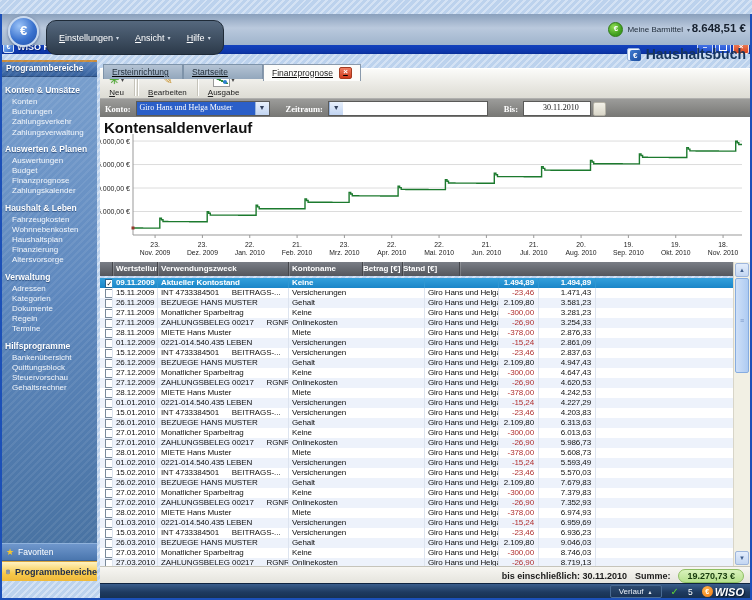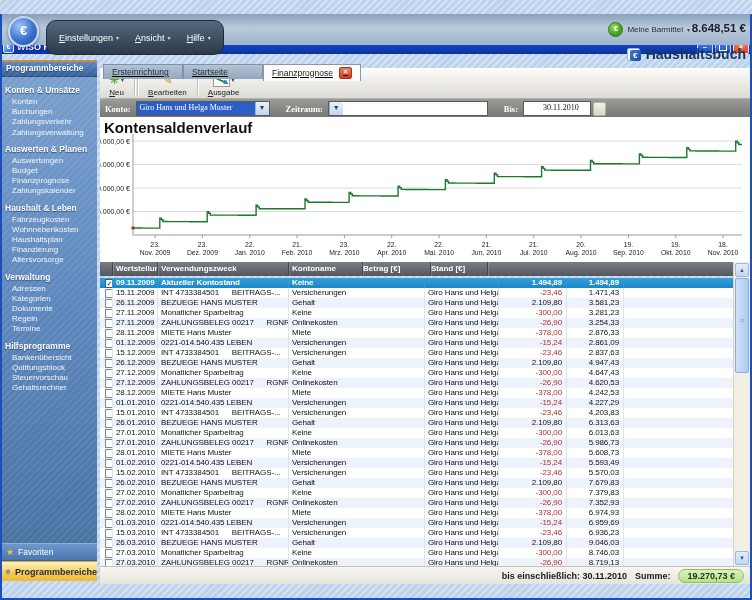--- a/index.html
+++ b/index.html
@@ -110,21 +110,21 @@
   .hcell{line-height:14px;padding-left:3px;border-right:1px solid #44464b;box-shadow:1px 0 0 rgba(255,255,255,.18);
     white-space:nowrap;overflow:hidden;box-sizing:border-box;display:flex;align-items:center;gap:3px;}
   #tbody{position:absolute;left:100px;top:278px;right:18px;height:290px;background:#fff;overflow:hidden;}
   .trow{display:flex;height:10px;line-height:10px;font-size:8px;color:#111;letter-spacing:-0.1px;}
   .trow.alt{background:#edf2fb;}
   .trow.sel{background:linear-gradient(180deg,#33a0dc,#1b86c8);color:#fff;font-weight:bold;}
   .tcell{box-sizing:border-box;padding-left:3px;white-space:pre;overflow:hidden;border-right:1px solid #dde4ef;}
   .trow.sel .tcell{border-right-color:#2f97d2;}
   .num{text-align:right;padding-right:4px;padding-left:0;}
   .neg{color:#b03030;}
-  .c0{width:13px;}.c1{width:45px;}.c2{width:131px;}.c3{width:136px;}.c4{width:74px;}.c5{width:68px;}.c6{width:57px;}
+  .c0{width:13px;}.c1{width:45px;}.c2{width:131px;}.c3{width:136px;}.c4{width:74px;}.c5{width:40px;}.c6{width:57px;}
   .cfill{flex:1;border-right:none;}
   .cb{display:block;width:7px;height:7px;margin:1px 0 0 2px;background:#fff;border:1px solid #7a8a9a;
     font-size:7px;line-height:7px;text-align:center;color:#222;font-weight:bold;}
   .trow.sel .cb{border-color:#24618e;}
   
   #vscroll{position:absolute;right:2px;top:262px;width:16px;height:304px;background:#f2f0e4;border-left:1px solid #d8d5c8;}
   .sbtn{position:absolute;left:1px;right:1px;height:14px;border-radius:2px;
     background:linear-gradient(180deg,#e3edfc,#c3d6f2);border:1px solid #9eb6dc;
     font-size:6px;text-align:center;line-height:13px;color:#3e5d8c;box-sizing:border-box;}
   #sb-up{top:1px;}
@@ -693,17 +693,29 @@
     <div id="sb-thumb"></div>
     <div class="sbtn" id="sb-down">▼</div>
   </div>
 
   <div id="summary">
     <span>bis einschließlich: 30.11.2010</span>
     <span>Summe:</span>
     <span id="summe-pill">19.270,73 €</span>
   </div>
 
+  <div id="statusbar">
+    <div id="verlauf-btn">
+      <span>Verlauf</span>
+      <span class="caret">▲</span>
+    </div>
+    <span id="status-check">✓</span>
+    <span id="status-count">5</span>
+    <span id="wiso-logo">
+      <span id="wiso-dot">€</span>
+      <span id="wiso-text">WISO</span>
+    </span>
+  </div>
 
   <div class="frame" id="frame-l"></div>
   <div class="frame" id="frame-r"></div>
   <div class="frame" id="frame-b"></div>
 </div>
 
 </body></html>

